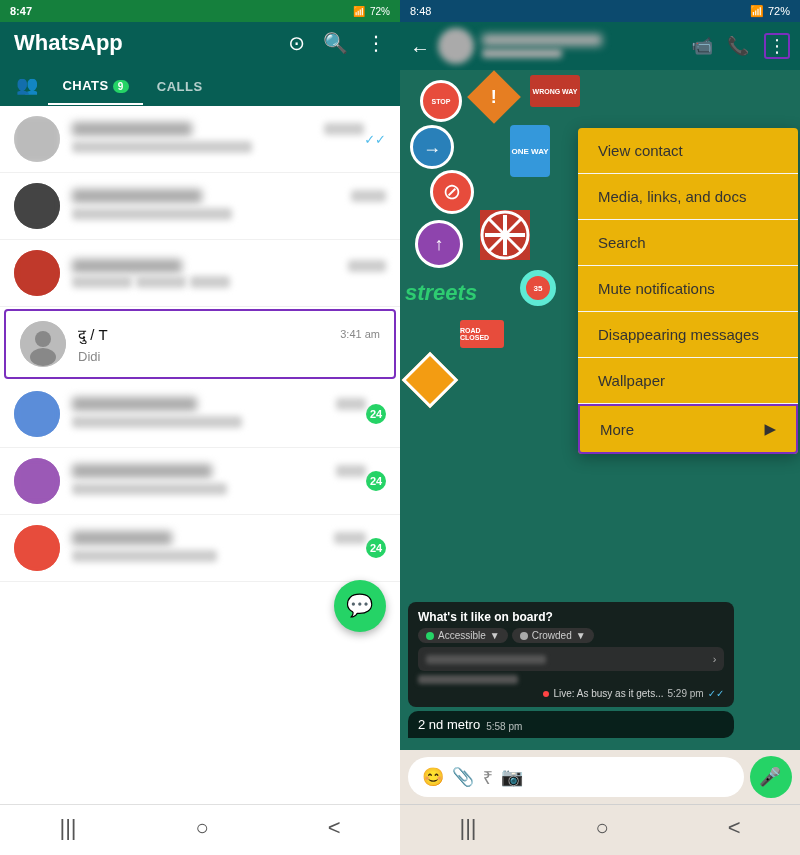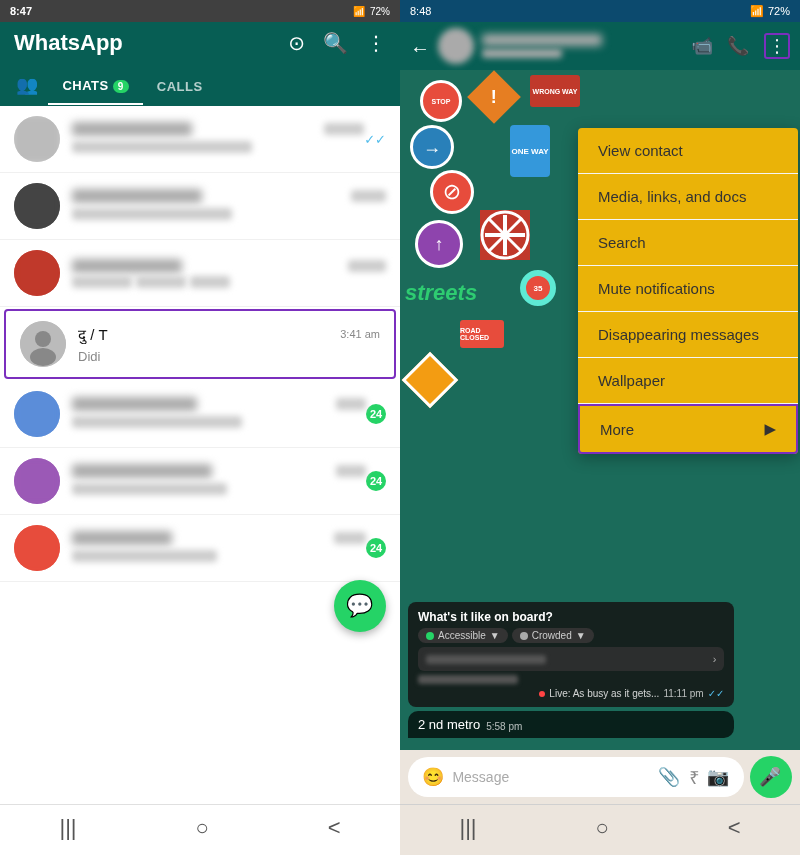--- a/index.html
+++ b/index.html
@@ -16,21 +16,21 @@
     .left-panel {
       width: 400px;
       height: 855px;
       background: #fff;
       display: flex;
       flex-direction: column;
       position: relative;
     }
 
     .status-bar {
-      background: #404040;
+      background: #15803d;
       color: #fff;
       font-size: 11px;
       padding: 4px 10px;
       display: flex;
       justify-content: space-between;
       align-items: center;
       height: 22px;
     }
     .status-bar-left { font-weight: 600; }
     .status-bar-right { display: flex; gap: 4px; align-items: center; font-size: 10px; }
@@ -688,36 +688,35 @@
         <div class="poll-row">
           <div class="blurred-bar" style="width:120px;"></div>
           <span style="color:#aaa;font-size:11px;">›</span>
         </div>
         <div class="blurred-bar" style="width:100px;margin-top:4px;"></div>
         <div style="display:flex;justify-content:flex-end;align-items:center;gap:4px;margin-top:4px;">
           <div class="live-badge">
             <div class="live-dot"></div>
             <span>Live: As busy as it gets...</span>
           </div>
-          <span style="font-size:10px;color:rgba(255,255,255,0.7);">11:11 pm</span>
+          <span style="font-size:10px;color:rgba(255,255,255,0.7);">5:29 pm</span>
           <span style="font-size:10px;color:#53bdeb;">✓✓</span>
         </div>
       </div>
 
       <div class="metro-bubble">
         <span>2 nd metro</span>
         <span class="metro-time">5:58 pm</span>
       </div>
     </div>
   </div>
 
   <div class="input-bar">
     <div class="input-field">
       <span class="input-icon">😊</span>
-      <span class="input-placeholder">Message</span>
       <span class="input-icon">📎</span>
       <span class="input-icon">₹</span>
       <span class="input-icon">📷</span>
     </div>
     <div class="mic-btn">
       <span>🎤</span>
     </div>
   </div>
 
   <div class="bottom-nav" style="background:#ece5dd;border-top:1px solid #d0d0d0;">

